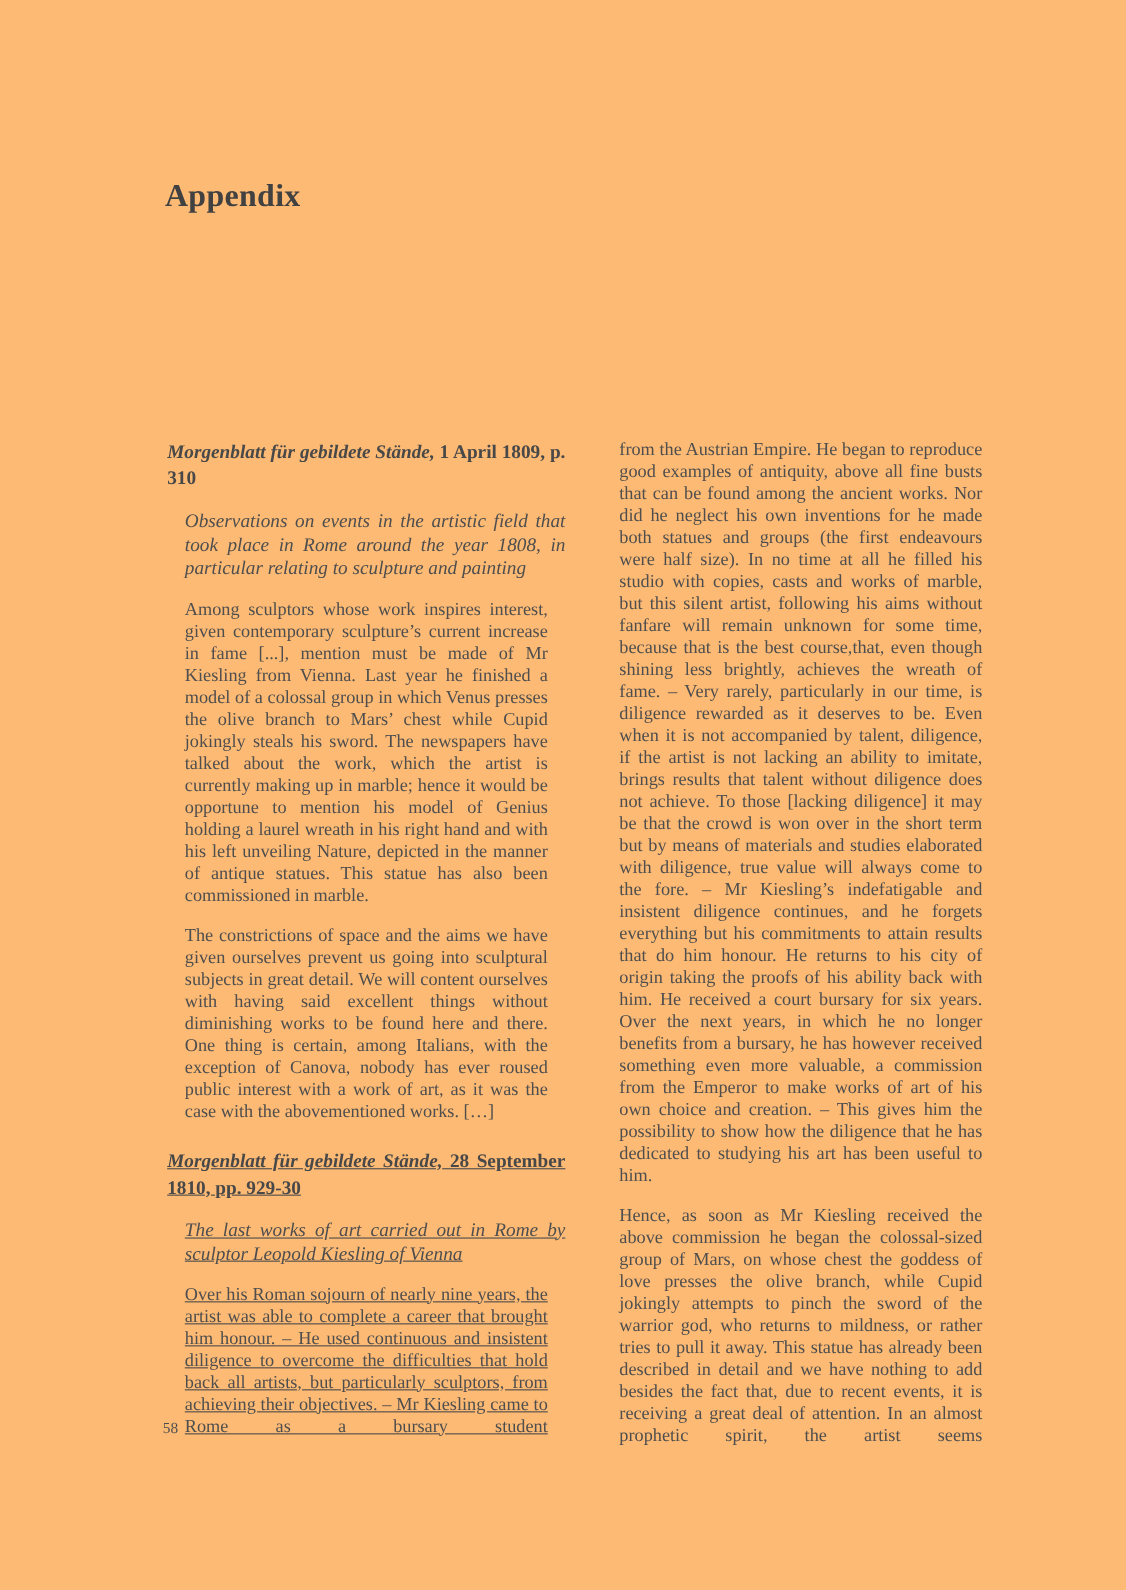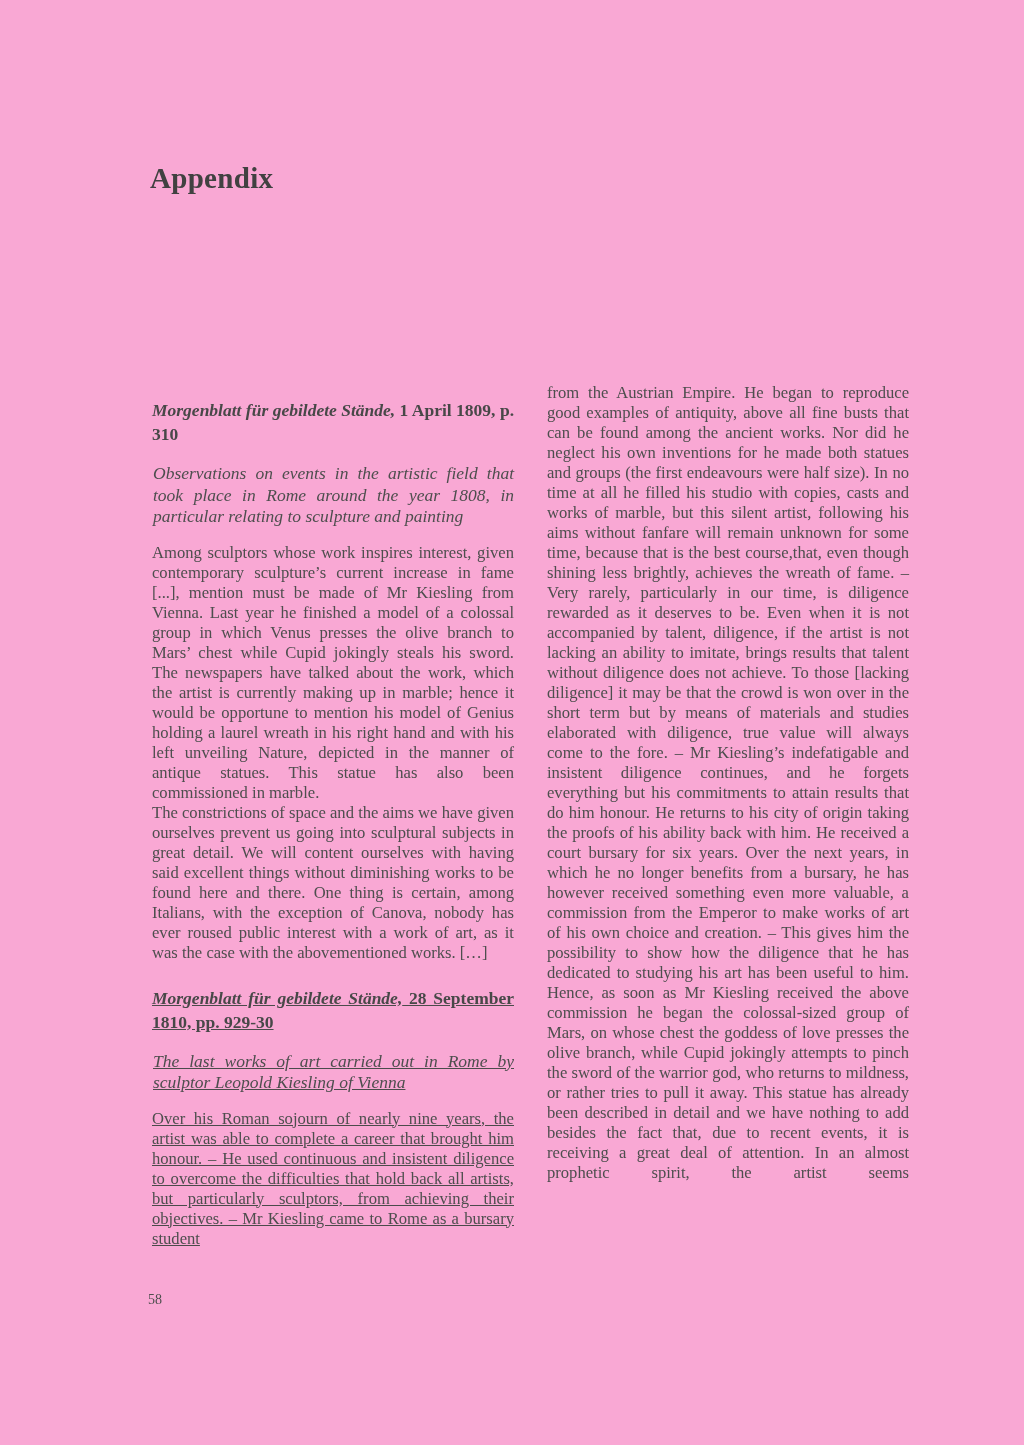--- a/index.html
+++ b/index.html
@@ -4,21 +4,21 @@
 <style>
   html, body {
     margin: 0;
     padding: 0;
     background: #ffffff;
   }
   .page {
     position: relative;
     width: 1024px;
     height: 1445px;
-    background: #f9a8d4;
+    background: #fdba74;
     font-family: "Liberation Serif", "DejaVu Serif", serif;
     color: #4b4b4b;
     overflow: hidden;
   }
   .page-title {
     position: absolute;
     left: 150px;
     top: 143px;
     font-size: 29px;
     font-weight: bold;
@@ -46,28 +46,28 @@
     text-align: justify;
     margin: 15px 0 17px 0;
     color: #484848;
   }
   .journal-name { font-style: italic; }
   .article-subtitle {
     font-size: 17.5px;
     line-height: 21.5px;
     font-style: italic;
     text-align: justify;
-    margin: 0 0 15px 1px;
+    margin: 0 0 15px 16px;
     color: #4e4e4e;
   }
   .para {
     font-size: 16.6px;
     line-height: 20px;
     text-align: justify;
-    margin: 0;
+    margin: 16px;
     color: #4e4e4e;
   }
   .para.cont { text-align-last: justify; }
   .article + .article { margin-top: 23px; text-decoration: underline; }
   .page-number {
     position: absolute;
     left: 148px;
     top: 1292px;
     font-size: 14px;
     color: #4e4e4e;

